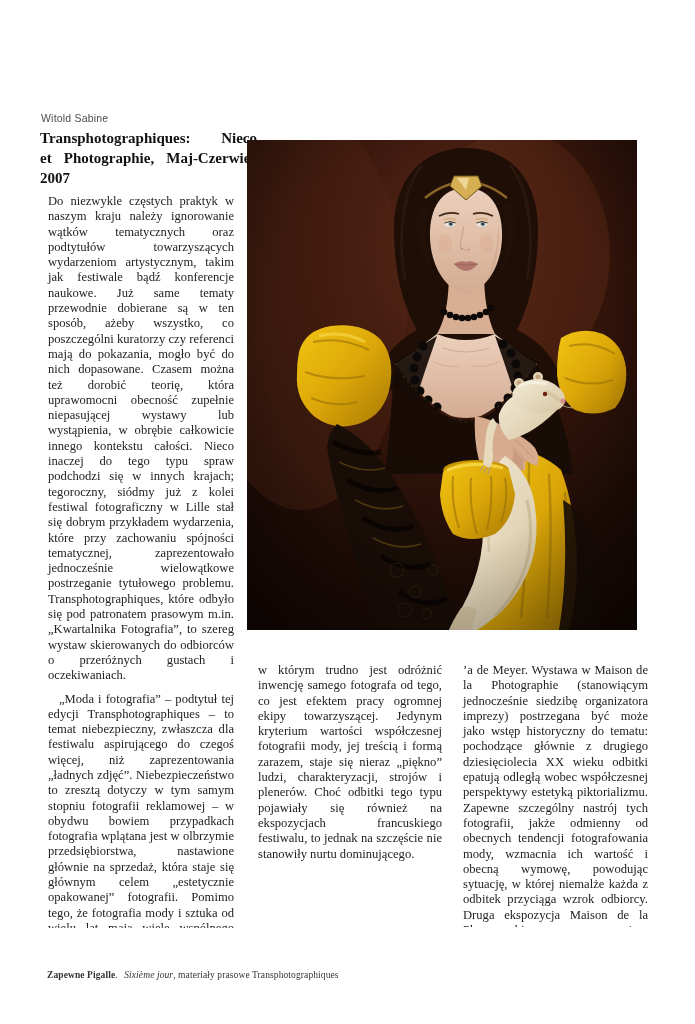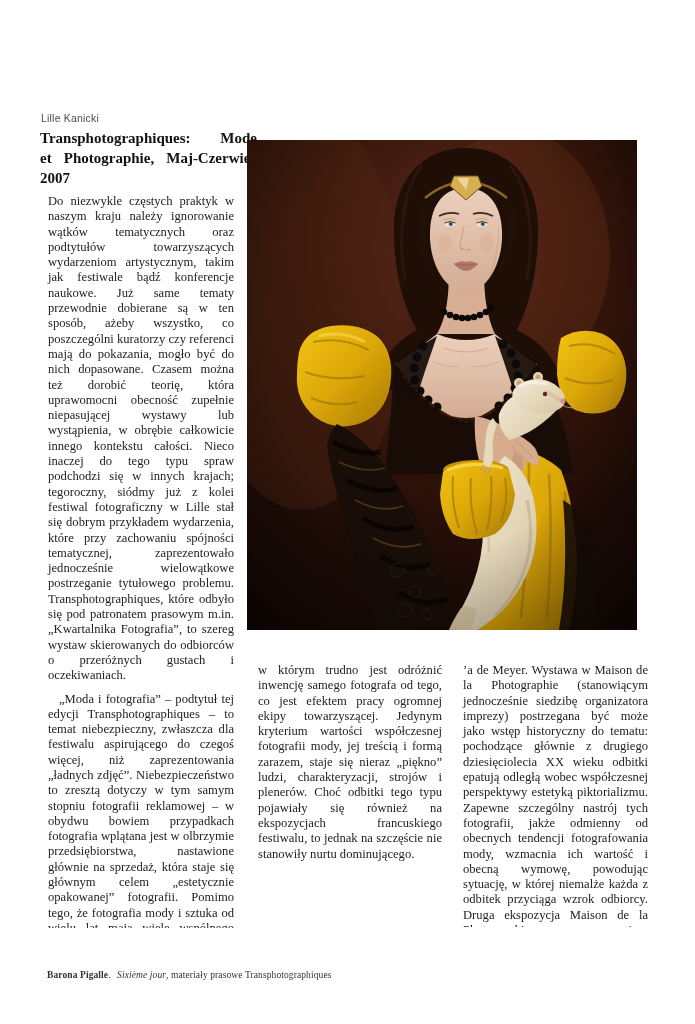--- a/index.html
+++ b/index.html
@@ -36,24 +36,24 @@
     font-size:9.5px; color:#333; letter-spacing:.1px;
   }
   .caption .b { font-weight:bold; }
   .caption .i { font-style:italic; margin-left:4px; }
 </style>
 </head>
 <body>
 
 <div class="page">
 
-  <div class="author">Lille Kanicki</div>
+  <div class="author">Witold Sabine</div>
 
   <h1 class="title">
-    <div class="tl">Transphotographiques: Mode</div>
+    <div class="tl">Transphotographiques: Nieco</div>
     <div class="tl">et Photographie, Maj-Czerwiec</div>
     <div class="tl last">2007</div>
   </h1>
 
   <div class="col col-left">
     <p>Do niezwykle częstych praktyk w naszym kraju należy ignorowanie wątków tematycznych oraz podtytułów towarzyszących wydarzeniom artystycznym, takim jak festiwale bądź konferencje naukowe. Już same tematy przewodnie dobierane są w ten sposób, ażeby wszystko, co poszczególni kuratorzy czy referenci mają do pokazania, mogło być do nich dopasowane. Czasem można też dorobić teorię, która uprawomocni obecność zupełnie niepasującej wystawy lub wystąpienia, w obrębie całkowicie innego kontekstu całości. Nieco inaczej do tego typu spraw podchodzi się w innych krajach; tegoroczny, siódmy już z kolei festiwal fotograficzny w Lille stał się dobrym przykładem wydarzenia, które przy zachowaniu spójności tematycznej, zaprezentowało jednocześnie wielowątkowe postrzeganie tytułowego problemu. Transphotographiques, które odbyło się pod patronatem prasowym m.in. „Kwartalnika Fotografia”, to szereg wystaw skierowanych do odbiorców o przeróżnych gustach i oczekiwaniach.</p>
     <p class="indent cont">„Moda i fotografia” – podtytuł tej edycji Transphotographiques – to temat niebezpieczny, zwłaszcza dla festiwalu aspirującego do czegoś więcej, niż zaprezentowania „ładnych zdjęć”. Niebezpieczeństwo to zresztą dotyczy w tym samym stopniu fotografii reklamowej – w obydwu bowiem przypadkach fotografia wplątana jest w olbrzymie przedsiębiorstwa, nastawione głównie na sprzedaż, która staje się głównym celem „estetycznie opakowanej” fotografii. Pomimo tego, że fotografia mody i sztuka od wielu lat mają wiele wspólnego (wystarczy wspomnieć dorobek Dory Maar, Man Ray’a czy Maurice’a Tabarda), to jednak w dzisiejszych czasach dziedzina ta coraz częściej staje się rzemiosłem,</p>
   </div>
 
   <figure class="photo">
@@ -235,15 +235,15 @@
   </figure>
 
   <div class="col col-mid">
     <p>w którym trudno jest odróżnić inwencję samego fotografa od tego, co jest efektem pracy ogromnej ekipy towarzyszącej. Jedynym kryterium wartości współczesnej fotografii mody, jej treścią i formą zarazem, staje się nieraz „piękno” ludzi, charakteryzacji, strojów i plenerów. Choć odbitki tego typu pojawiały się również na ekspozycjach francuskiego festiwalu, to jednak na szczęście nie stanowiły nurtu dominującego.</p>
   </div>
 
   <div class="col col-right">
     <p class="cont">’a de Meyer. Wystawa w Maison de la Photographie (stanowiącym jednocześnie siedzibę organizatora imprezy) postrzegana być może jako wstęp historyczny do tematu: pochodzące głównie z drugiego dziesięciolecia XX wieku odbitki epatują odległą wobec współczesnej perspektywy estetyką piktorializmu. Zapewne szczególny nastrój tych fotografii, jakże odmienny od obecnych tendencji fotografowania mody, wzmacnia ich wartość i obecną wymowę, powodując sytuację, w której niemalże każda z odbitek przyciąga wzrok odbiorcy. Druga ekspozycja Maison de la Photographie, pomimo</p>
   </div>
 
-  <div class="caption"><span class="b">Barona Pigalle</span><span>. </span><span class="i">Sixième jour</span><span>, materiały prasowe Transphotographiques</span></div>
+  <div class="caption"><span class="b">Zapewne Pigalle</span><span>. </span><span class="i">Sixième jour</span><span>, materiały prasowe Transphotographiques</span></div>
 
 </div>
 
 </body></html>

